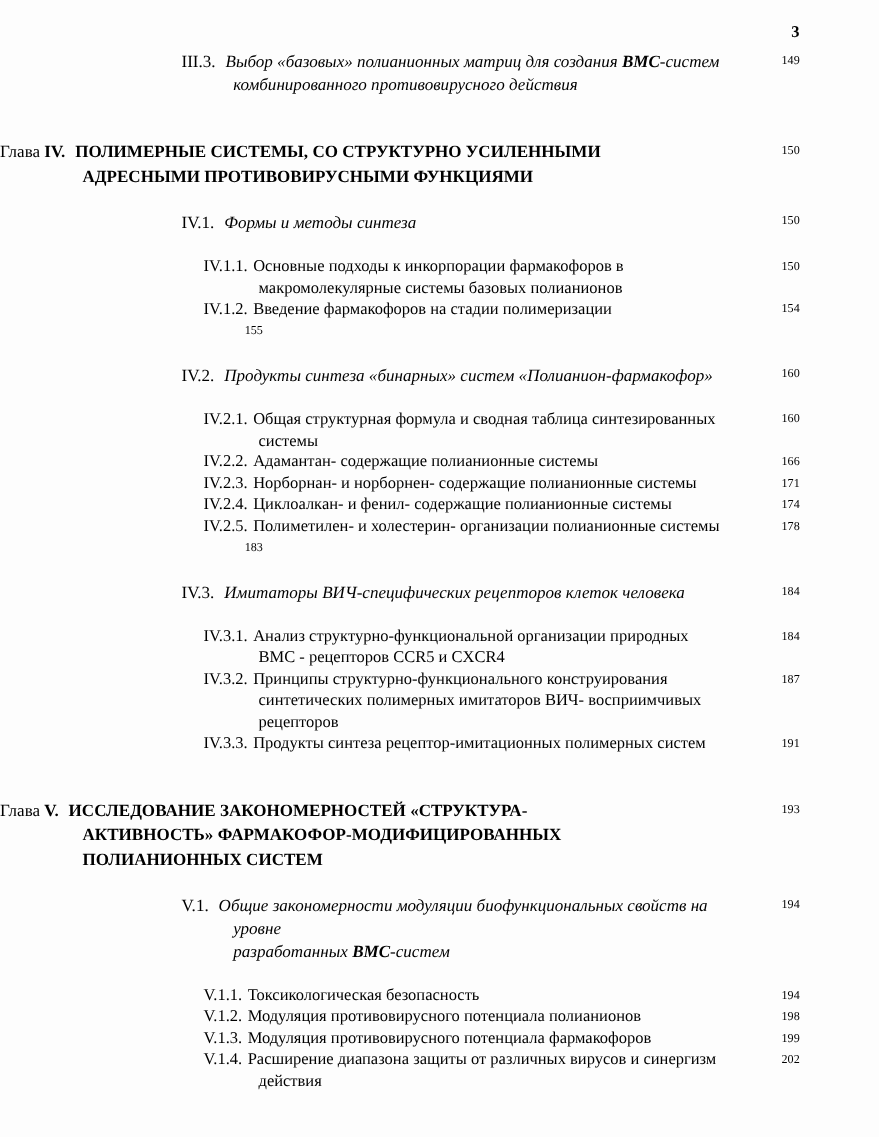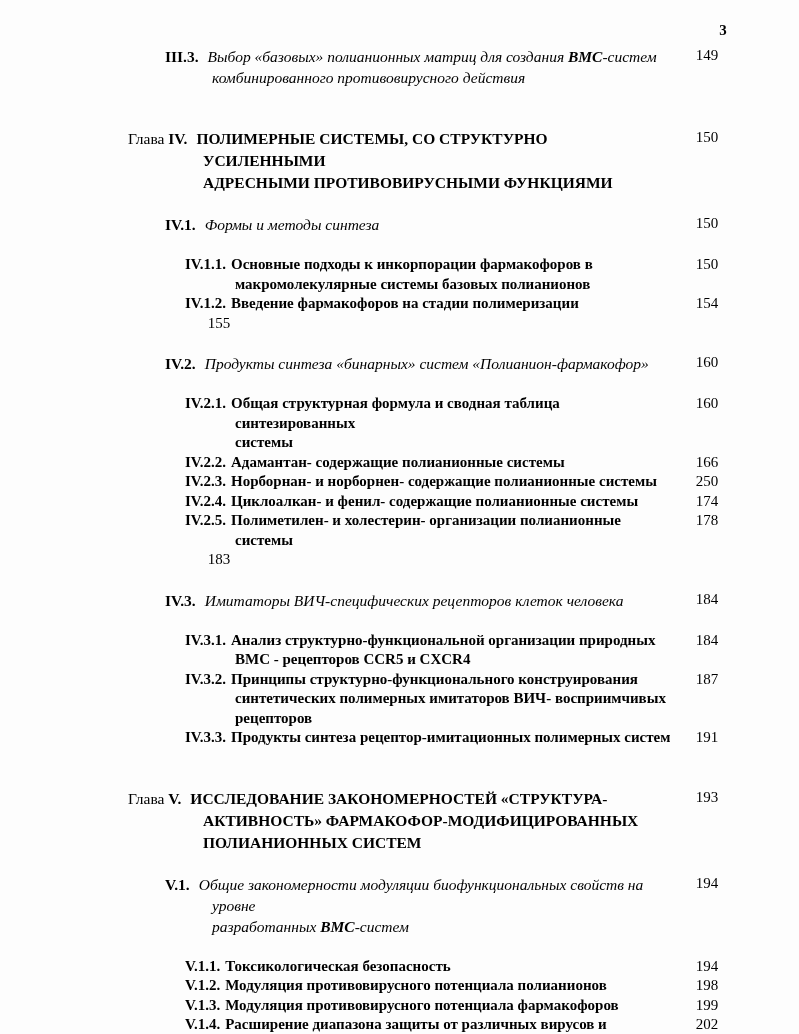--- a/index.html
+++ b/index.html
@@ -40,49 +40,48 @@
     align-items: flex-start;
     justify-content: space-between;
     padding-right: 72px;
   }
   .entry .txt {
     flex: 0 1 auto;
   }
   .entry .pg {
     flex: 0 0 auto;
     width: 40px;
-    text-align: center;
-    font-size: 15px;
+    text-align: right;
+    font-size: 11px;
     line-height: 19.5px;
     white-space: nowrap;
     margin-left: 14px;
   }
 
   
   .sec {
     margin-left: 165px;
   }
   .sec .txt {
     font-style: italic;
     font-size: 15.5px;
     line-height: 21px;
     text-indent: -47px;
     padding-left: 47px;
     max-width: 455px;
   }
   .sec .num {
-    font-weight: 700;
+    font-weight: 400;
     font-style: normal;
     margin-right: 9px;
   }
   .sec .bi { font-weight: 700; }
 
   
   .chap {
-    margin-left: 128px;
   }
   .chap .txt {
     font-weight: 700;
     font-size: 15.5px;
     line-height: 22px;
     text-indent: -75px;
     padding-left: 75px;
     max-width: 500px;
     text-transform: none;
   }
@@ -98,21 +97,20 @@
   
   .sub {
     margin-left: 185px;
   }
   .sub .txt {
     font-size: 15px;
     line-height: 19.5px;
     text-indent: -50px;
     padding-left: 50px;
     max-width: 440px;
-    font-weight: bold;
   }
   .sub .num { margin-right: 5px; }
   .gap-m  { height: 20px; }
   .gap-xl { height: 40px; }
 </style>
 </head>
 <body>
 
 <div class="page">
 
@@ -187,21 +185,21 @@
       <div class="txt">
         <span class="num">IV.2.2.</span><span>Адамантан- содержащие полианионные системы</span>
       </div>
       <div class="pg">166</div>
     </div>
 
     <div class="entry sub">
       <div class="txt">
         <span class="num">IV.2.3.</span><span>Норборнан- и норборнен- содержащие полианионные системы</span>
       </div>
-      <div class="pg">250</div>
+      <div class="pg">171</div>
     </div>
 
     <div class="entry sub">
       <div class="txt">
         <span class="num">IV.2.4.</span><span>Циклоалкан- и фенил- содержащие полианионные системы</span>
       </div>
       <div class="pg">174</div>
     </div>
 
     <div class="entry sub">

